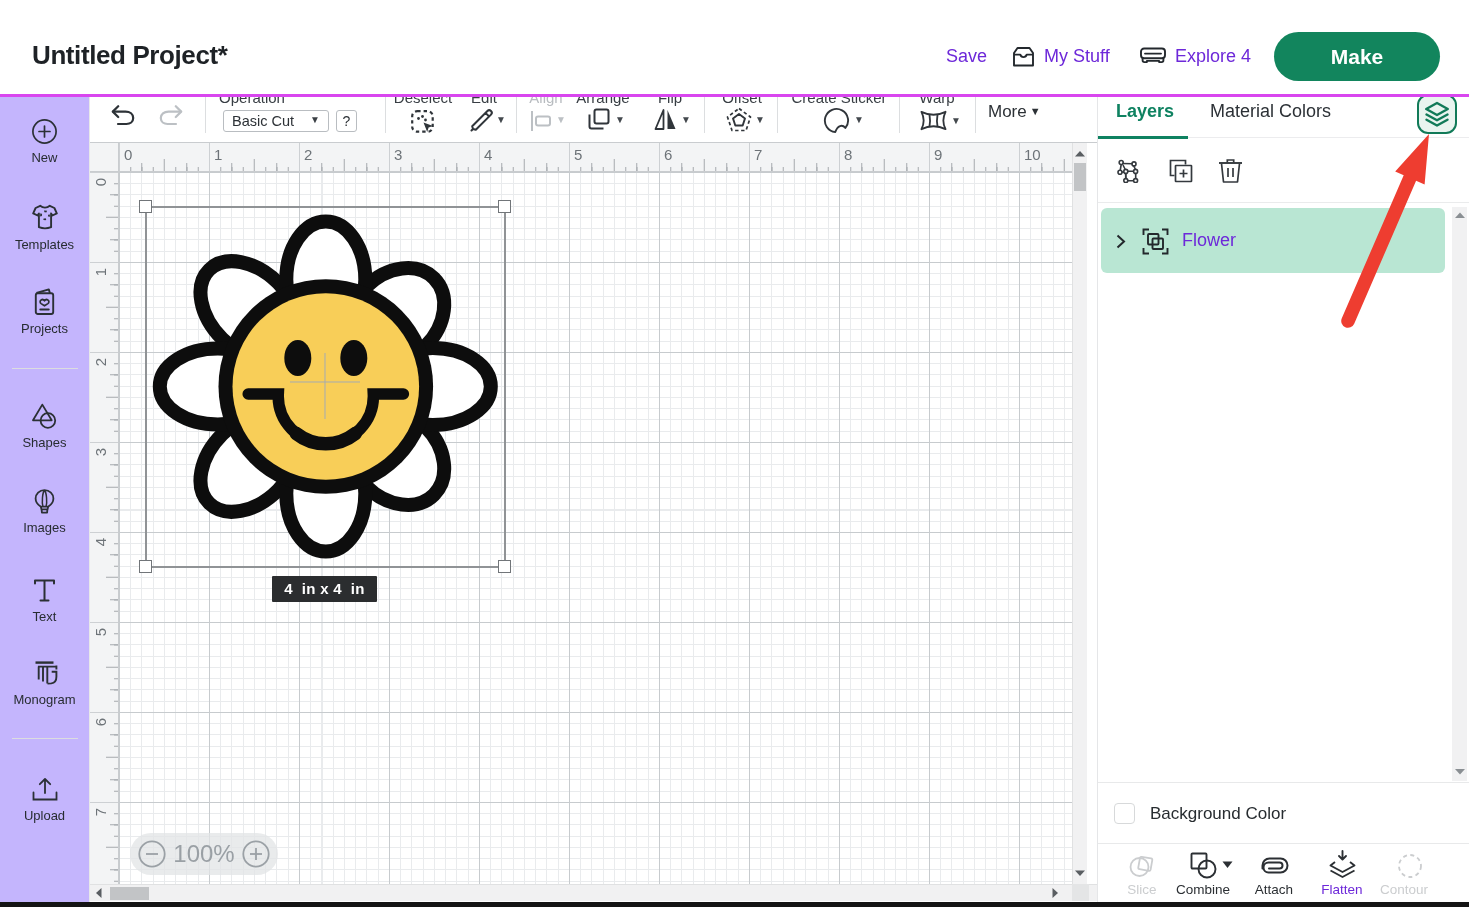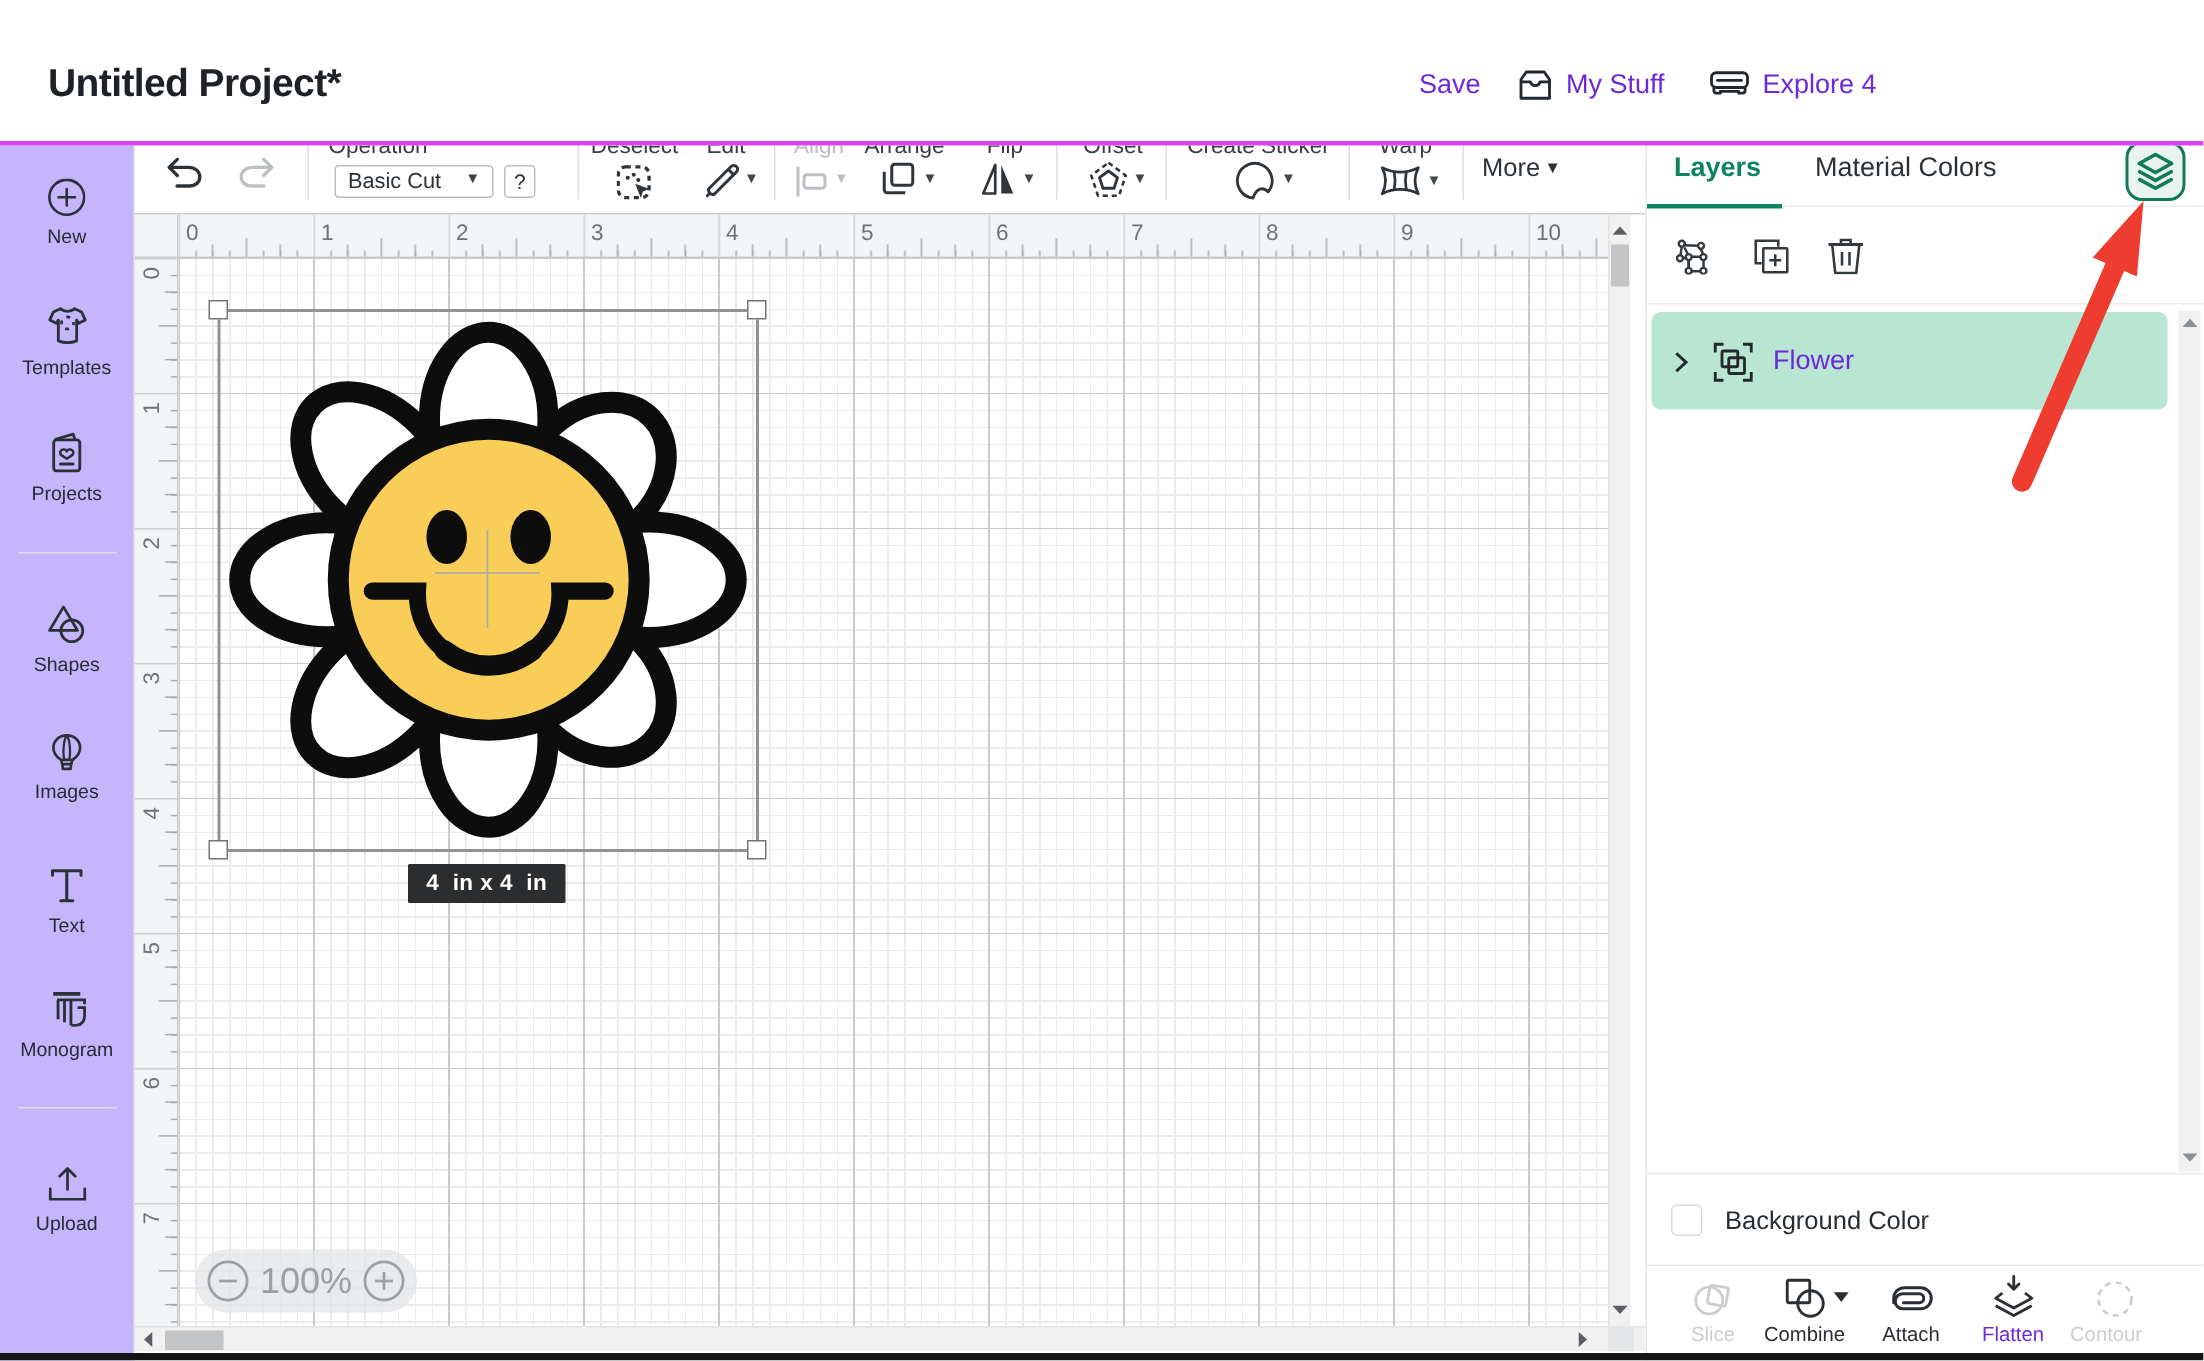--- a/index.html
+++ b/index.html
@@ -48,20 +48,21 @@
       <span style="margin-left:9px;">My Stuff</span>
     </div>
     <div class="hitem" style="left:1140px;">
       <svg width="26" height="20" viewBox="0 0 26 20" fill="none" stroke="#23282d" stroke-width="1.9">
           <rect x="1" y="2.5" width="24" height="9.8" rx="3.1"></rect>
           <path d="M5 7.6 L21 7.6" stroke-linecap="round"></path>
           <path d="M2.6 12.3 L2.6 14.3 Q2.6 16.1 4.4 16.1 L6.9 16.1 L6.9 14.9 L19.1 14.9 L19.1 16.1 L21.6 16.1 Q23.4 16.1 23.4 14.3 L23.4 12.3" stroke-linejoin="round"></path>
         </svg>
       <span style="margin-left:9px;">Explore 4</span>
     </div>
+    <div id="makebtn">Make</div>
   </div>
 
   <div id="sidebar">
     <div class="sbitem" style="top:25px;">
       <svg width="25" height="25" viewBox="0 0 25 25" fill="none" stroke="#2b3035" stroke-width="1.7">
           <circle cx="12.5" cy="12.5" r="11.6"></circle>
           <path d="M12.5 7 L12.5 18 M7 12.5 L18 12.5" stroke-linecap="round"></path>
         </svg>
       <div class="lbl">New</div>
     </div>

